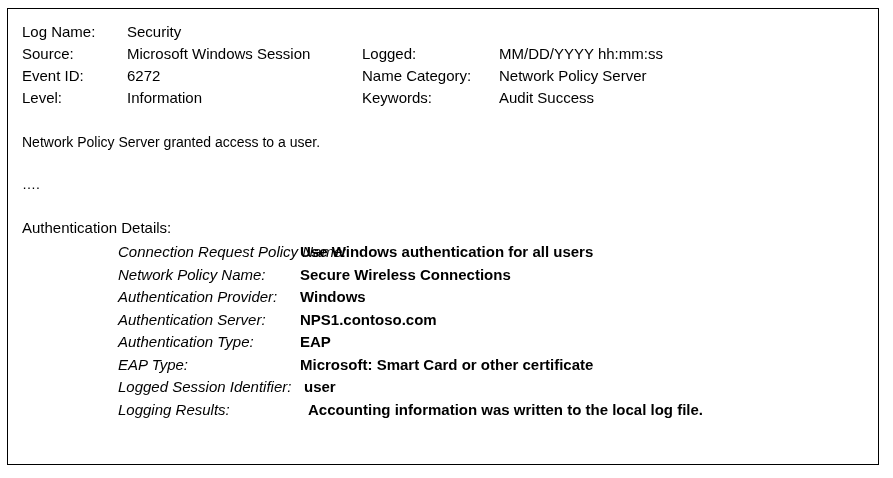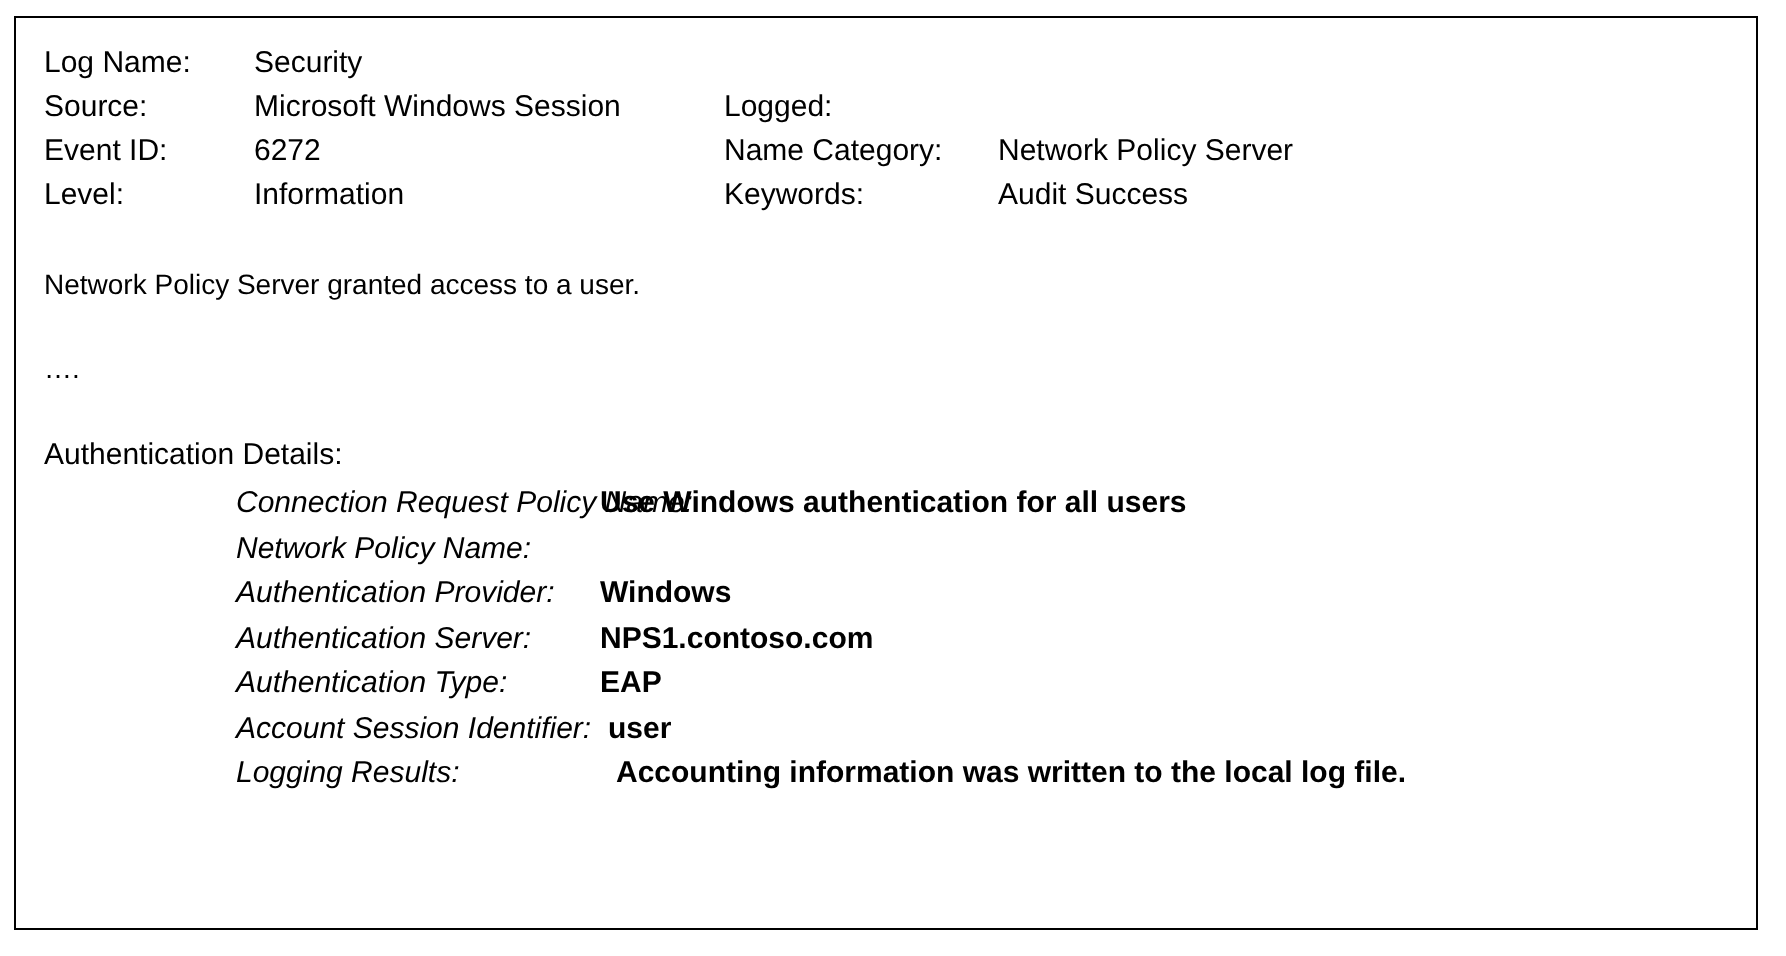--- a/index.html
+++ b/index.html
@@ -95,20 +95,21 @@
       <span class="lbl-a">Log Name:</span>
       <span class="val-a">Security</span>
       <span class="lbl-b"></span>
       <span class="val-b"></span>
     </div>
 
     <div class="hrow">
       <span class="lbl-a">Source:</span>
       <span class="val-a">Microsoft Windows Session</span>
       <span class="lbl-b">Logged:</span>
+      <span class="val-b">MM/DD/YYYY hh:mm:ss</span>
     </div>
 
     <div class="hrow">
       <span class="lbl-a">Event ID:</span>
       <span class="val-a">6272</span>
       <span class="lbl-b">Name Category:</span>
       <span class="val-b">Network Policy Server</span>
     </div>
 
     <div class="hrow">
@@ -134,40 +135,45 @@
 
   <div class="detail-rows">
 
     <div class="drow">
       <span class="d-key">Connection Request Policy Name:</span>
       <span class="d-val">Use Windows authentication for all users</span>
     </div>
 
     <div class="drow">
       <span class="d-key">Network Policy Name:</span>
+      <span class="d-val">Secure Wireless Connections</span>
     </div>
 
     <div class="drow">
       <span class="d-key">Authentication Provider:</span>
       <span class="d-val">Windows</span>
     </div>
 
     <div class="drow">
       <span class="d-key">Authentication Server:</span>
       <span class="d-val">NPS1.contoso.com</span>
     </div>
 
     <div class="drow">
       <span class="d-key">Authentication Type:</span>
       <span class="d-val">EAP</span>
     </div>
 
+    <div class="drow">
+      <span class="d-key">EAP Type:</span>
+      <span class="d-val">Microsoft: Smart Card or other certificate</span>
+    </div>
 
     <div class="drow indent-val">
-      <span class="d-key">Account Session Identifier:</span>
+      <span class="d-key">Logged Session Identifier:</span>
       <span class="d-val">user</span>
     </div>
 
     <div class="drow indent-val2">
       <span class="d-key">Logging Results:</span>
       <span class="d-val">Accounting information was written to the local log file.</span>
     </div>
 
   </div>
 

